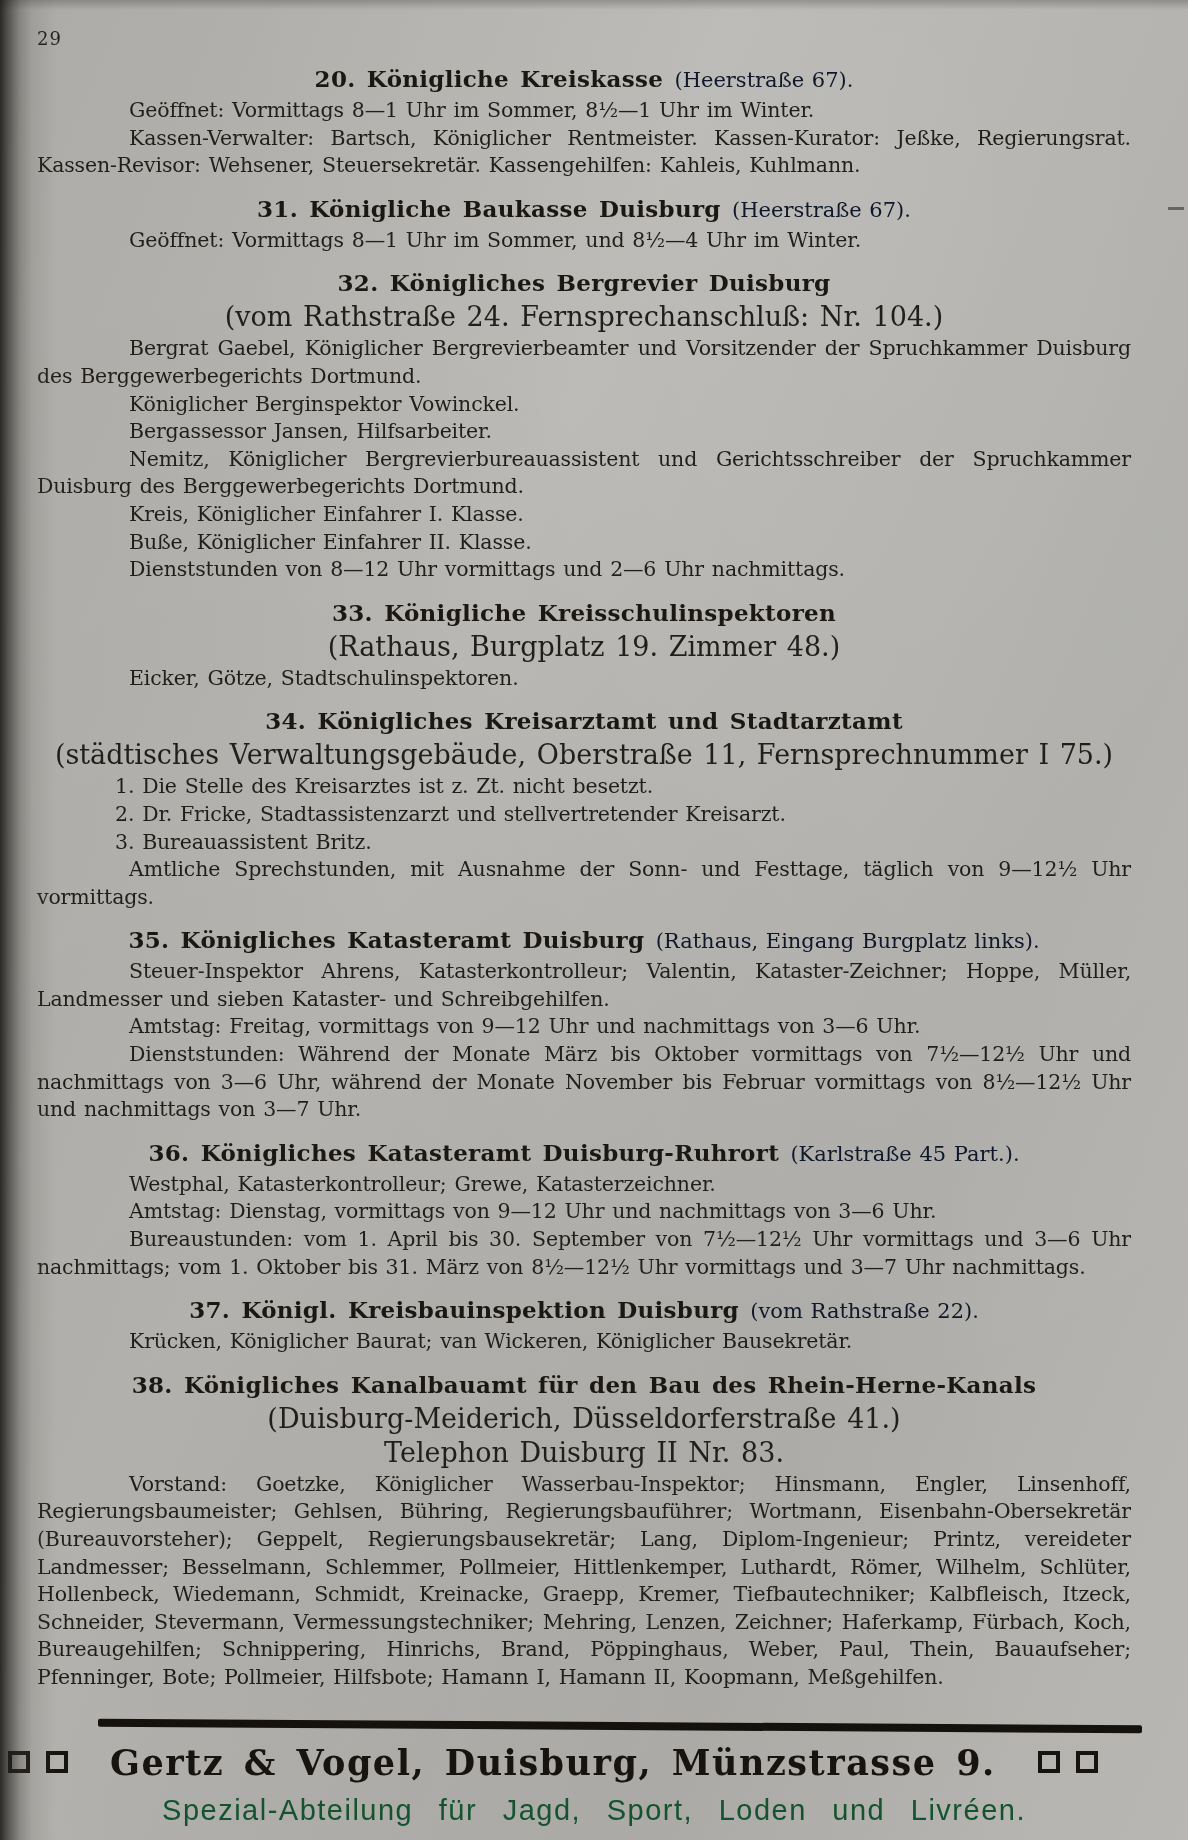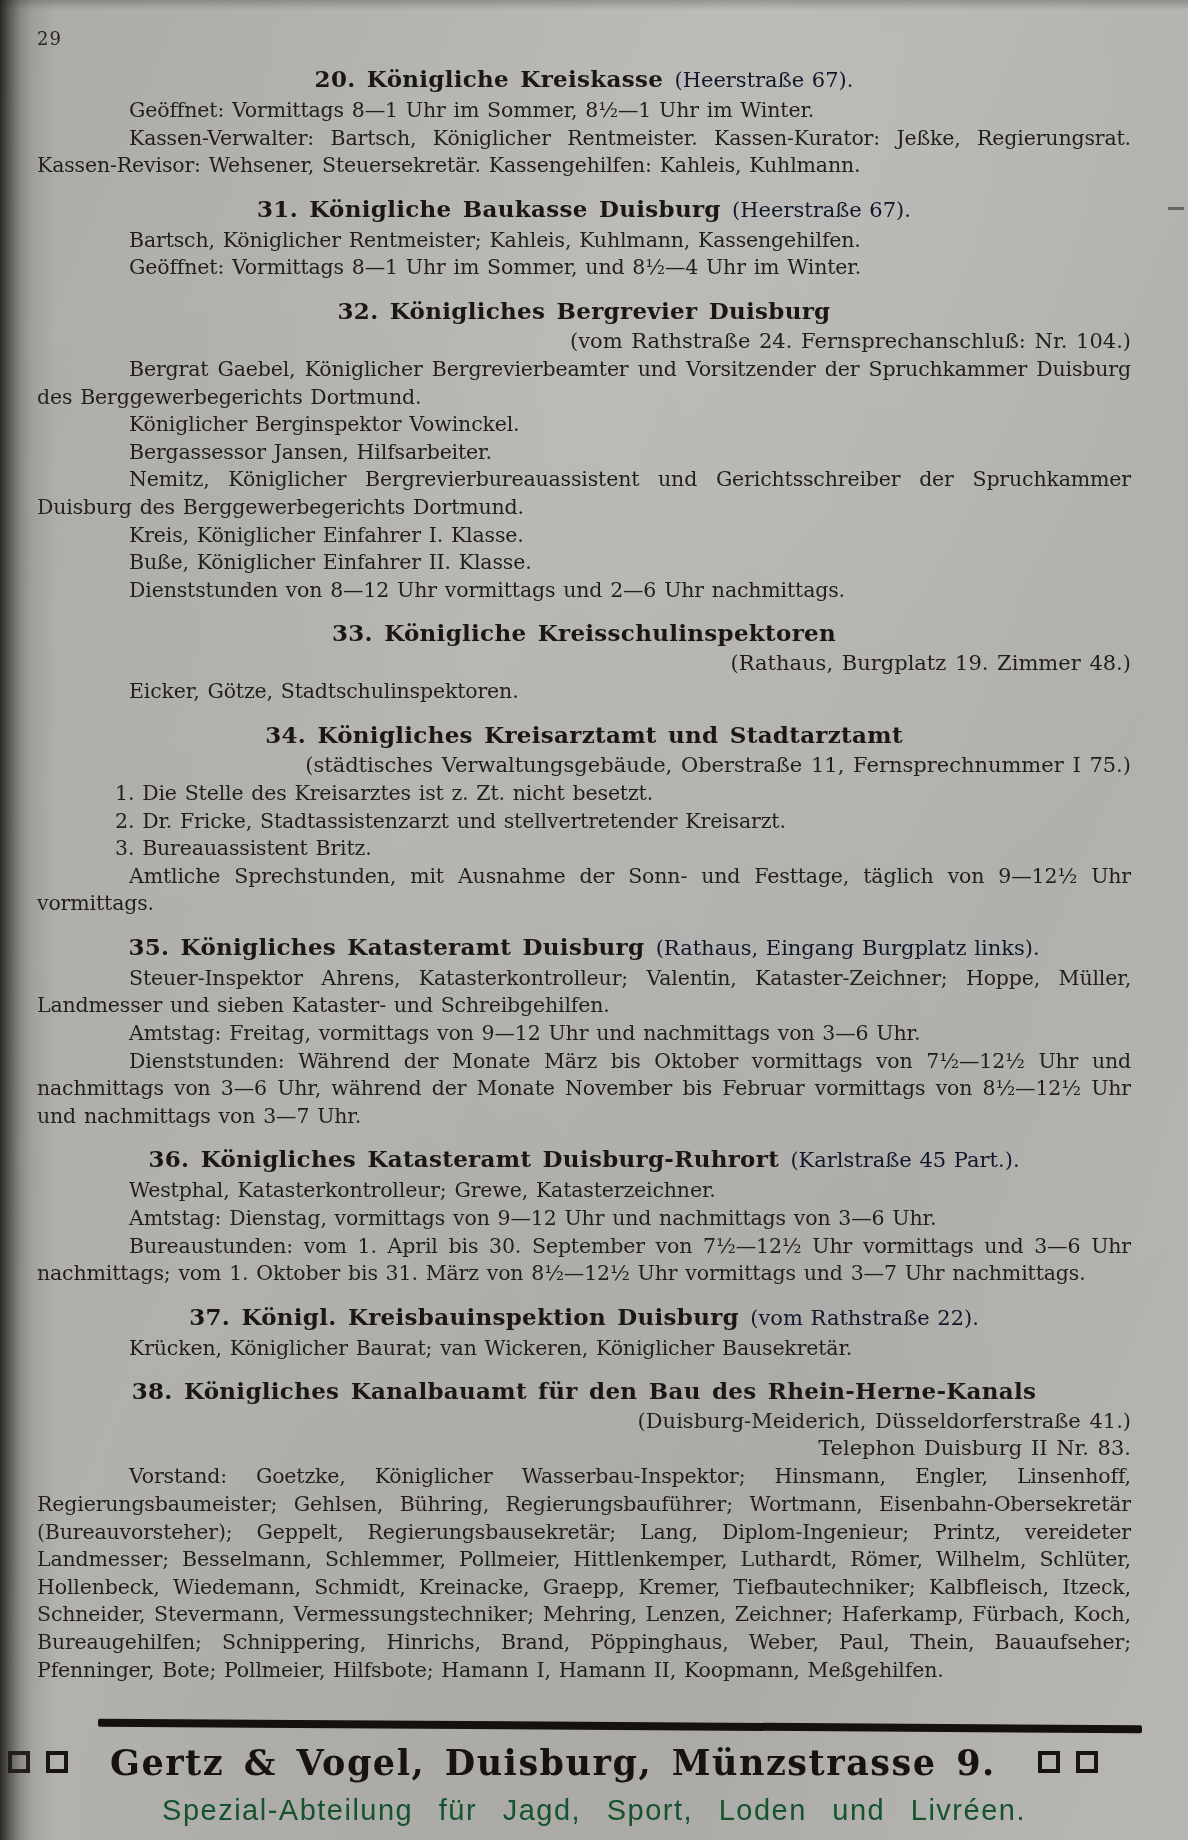--- a/index.html
+++ b/index.html
@@ -52,22 +52,22 @@
     color: #1b1813;
   }
   .sec-head .sfx {
     font-weight: normal;
     font-size: 21px;
     letter-spacing: 0;
     word-spacing: 1px;
     color: #0f172a;
   }
   .subline {
-    text-align: right;
-    font-size: 21px;
+    text-align: center;
+    font-size: 27px;
     margin: 0 0 3px 0;
     word-spacing: 2px;
   }
   p.body {
     margin: 0;
     font-size: 20.5px;
     line-height: 27.6px;
     text-align: justify;
     text-indent: 92px;
     letter-spacing: -0.15px;
@@ -131,21 +131,20 @@
   <div class="page-number">29</div>
 
   <section>
     <h2 class="sec-head"><span>20.</span> <span>Königliche Kreiskasse</span> <span class="sfx">(Heerstraße 67).</span></h2>
     <p class="body">Geöffnet: Vormittags 8—1 Uhr im Sommer, 8½—1 Uhr im Winter.</p>
     <p class="body">Kassen-Verwalter: Bartsch, Königlicher Rentmeister.  Kassen-Kurator: Jeßke, Regierungsrat. Kassen-Revisor: Wehsener, Steuersekretär.  Kassengehilfen: Kahleis, Kuhlmann.</p>
   </section>
 
   <section>
     <h2 class="sec-head"><span>31.</span> <span>Königliche Baukasse Duisburg</span> <span class="sfx">(Heerstraße 67).</span></h2>
-    <p class="body">Bartsch, Königlicher Rentmeister; Kahleis, Kuhlmann, Kassengehilfen.</p>
     <p class="body">Geöffnet: Vormittags 8—1 Uhr im Sommer, und 8½—4 Uhr im Winter.</p>
   </section>
 
   <section>
     <h2 class="sec-head"><span>32.</span> <span>Königliches Bergrevier Duisburg</span></h2>
     <div class="subline">(vom Rathstraße 24.  Fernsprechanschluß: Nr. 104.)</div>
     <p class="body">Bergrat Gaebel, Königlicher Bergrevierbeamter und Vorsitzender der Spruchkammer Duisburg des Berggewerbegerichts Dortmund.</p>
     <p class="body">Königlicher Berginspektor Vowinckel.</p>
     <p class="body">Bergassessor Jansen, Hilfsarbeiter.</p>
     <p class="body">Nemitz, Königlicher Bergrevierbureauassistent und Gerichtsschreiber der Spruchkammer Duisburg des Berggewerbegerichts Dortmund.</p>

